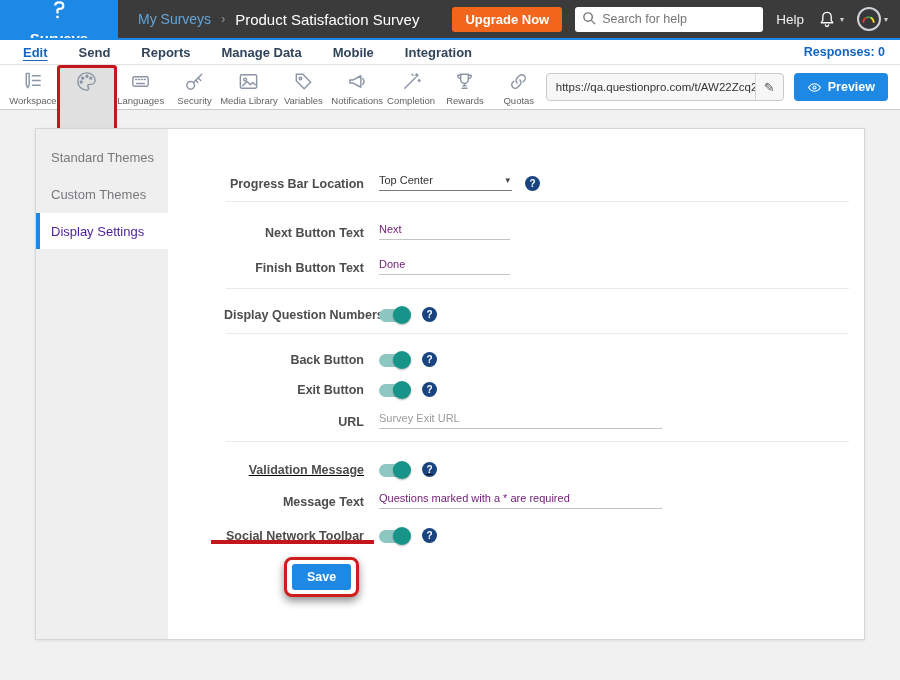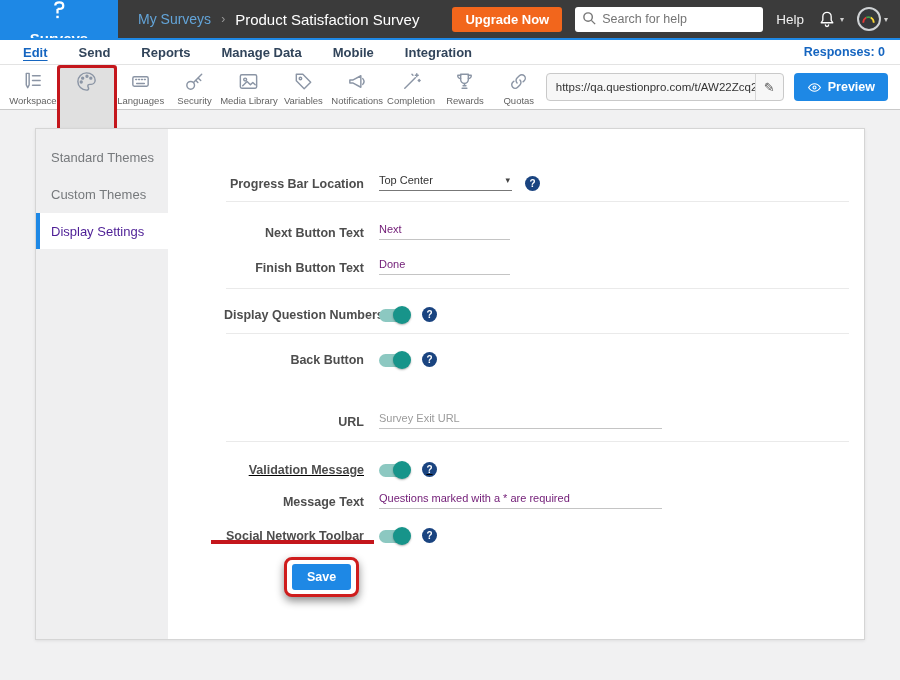--- a/index.html
+++ b/index.html
@@ -276,20 +276,25 @@
       </div>
 
       <div class="sep" style="top:204px;"></div>
 
       <div class="row" style="top:210px;">
         <span class="rlabel">Back Button</span>
         <div class="toggle"></div>
         <span class="help"></span>
       </div>
 
+      <div class="row" style="top:240px;">
+        <span class="rlabel">Exit Button</span>
+        <div class="toggle"></div>
+        <span class="help"></span>
+      </div>
 
       <div class="row" style="top:272px;">
         <span class="rlabel">URL</span>
         <input class="uinput wide" placeholder="Survey Exit URL" style="">
       </div>
 
       <div class="sep" style="top:312px;"></div>
 
       <div class="row" style="top:320px;text-decoration:underline;">
         <span class="rlabel">Validation Message</span>

